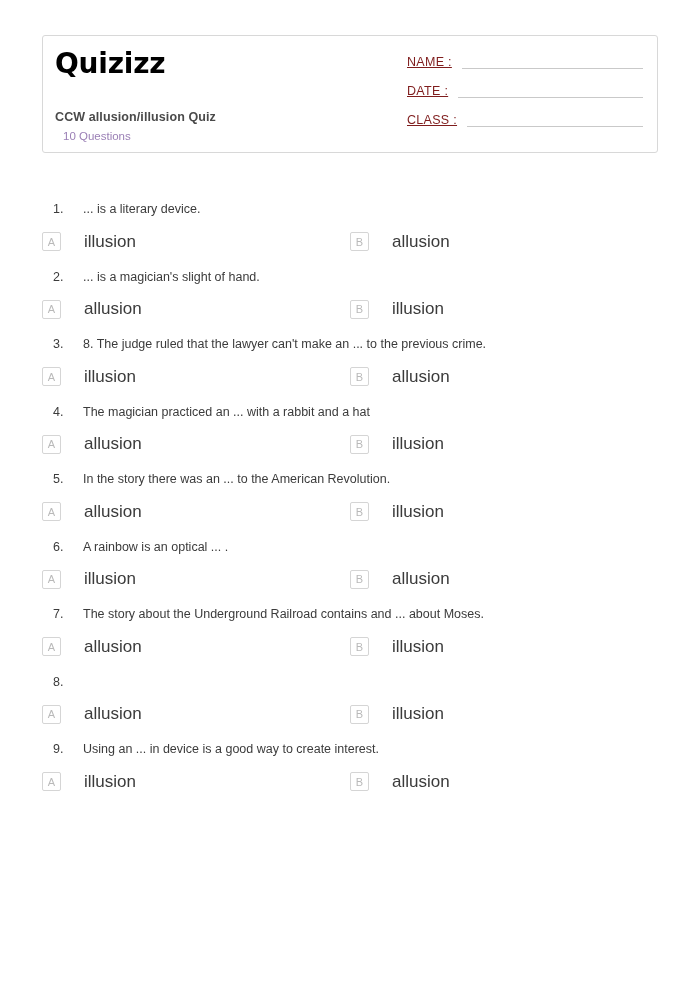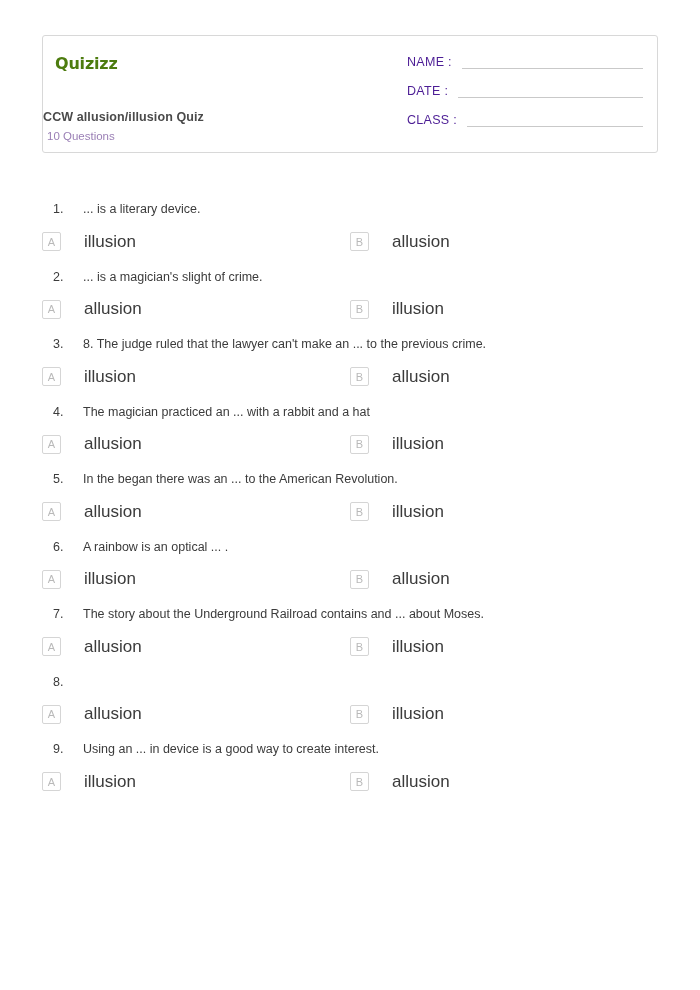--- a/index.html
+++ b/index.html
@@ -37,57 +37,58 @@
   }
   .header-left {
     width: 320px;
     box-sizing: border-box;
     padding: 17px 0 0 12px;
     position: relative;
   }
   .brand {
     font-family: "DejaVu Sans", sans-serif;
     font-weight: bold;
-    font-size: 16px;
-    color: #4d7c0f;
+    font-size: 28px;
+    color: #000000;
     letter-spacing: -0.2px;
     line-height: 22px;
   }
   .quiz-title {
     position: absolute;
-    left: 0;
+    left: 12px;
     top: 74px;
     font-size: 12.5px;
     color: #4a4a4a;
     font-weight: bold;
     letter-spacing: 0.1px;
   }
   .quiz-subtitle {
     position: absolute;
-    left: 4px;
+    left: 20px;
     top: 94px;
     font-size: 11.5px;
     color: #9a7fb5;
   }
 
   .header-right {
     flex: 1;
     box-sizing: border-box;
     padding: 18px 14px 0 44px;
   }
   .field-row {
     display: flex;
     align-items: flex-end;
     margin-bottom: 14px;
   }
   .field-label {
     font-size: 12.5px;
-    color: #4c1d95;
+    color: #7f1d1d;
     white-space: nowrap;
     letter-spacing: 0.3px;
+    text-decoration: underline;
   }
   .field-line {
     flex: 1;
     border-bottom: 1px solid #c9c9c9;
     height: 14px;
     margin-left: 10px;
   }
 
   
   .questions {
@@ -189,21 +190,21 @@
         <div class="opt">
           <span class="opt-letter">B</span>
           <span class="opt-text">allusion</span>
         </div>
       </div>
     </div>
 
     <div class="q-block">
       <div class="q-row">
         <span class="q-num">2.</span>
-        <span class="q-text">... is a magician's slight of crime.</span>
+        <span class="q-text">... is a magician's slight of hand.</span>
       </div>
       <div class="a-row">
         <div class="opt">
           <span class="opt-letter">A</span>
           <span class="opt-text">allusion</span>
         </div>
         <div class="opt">
           <span class="opt-letter">B</span>
           <span class="opt-text">illusion</span>
         </div>
@@ -240,21 +241,21 @@
         <div class="opt">
           <span class="opt-letter">B</span>
           <span class="opt-text">illusion</span>
         </div>
       </div>
     </div>
 
     <div class="q-block">
       <div class="q-row">
         <span class="q-num">5.</span>
-        <span class="q-text">In the began there was an ... to the American Revolution.</span>
+        <span class="q-text">In the story there was an ... to the American Revolution.</span>
       </div>
       <div class="a-row">
         <div class="opt">
           <span class="opt-letter">A</span>
           <span class="opt-text">allusion</span>
         </div>
         <div class="opt">
           <span class="opt-letter">B</span>
           <span class="opt-text">illusion</span>
         </div>

